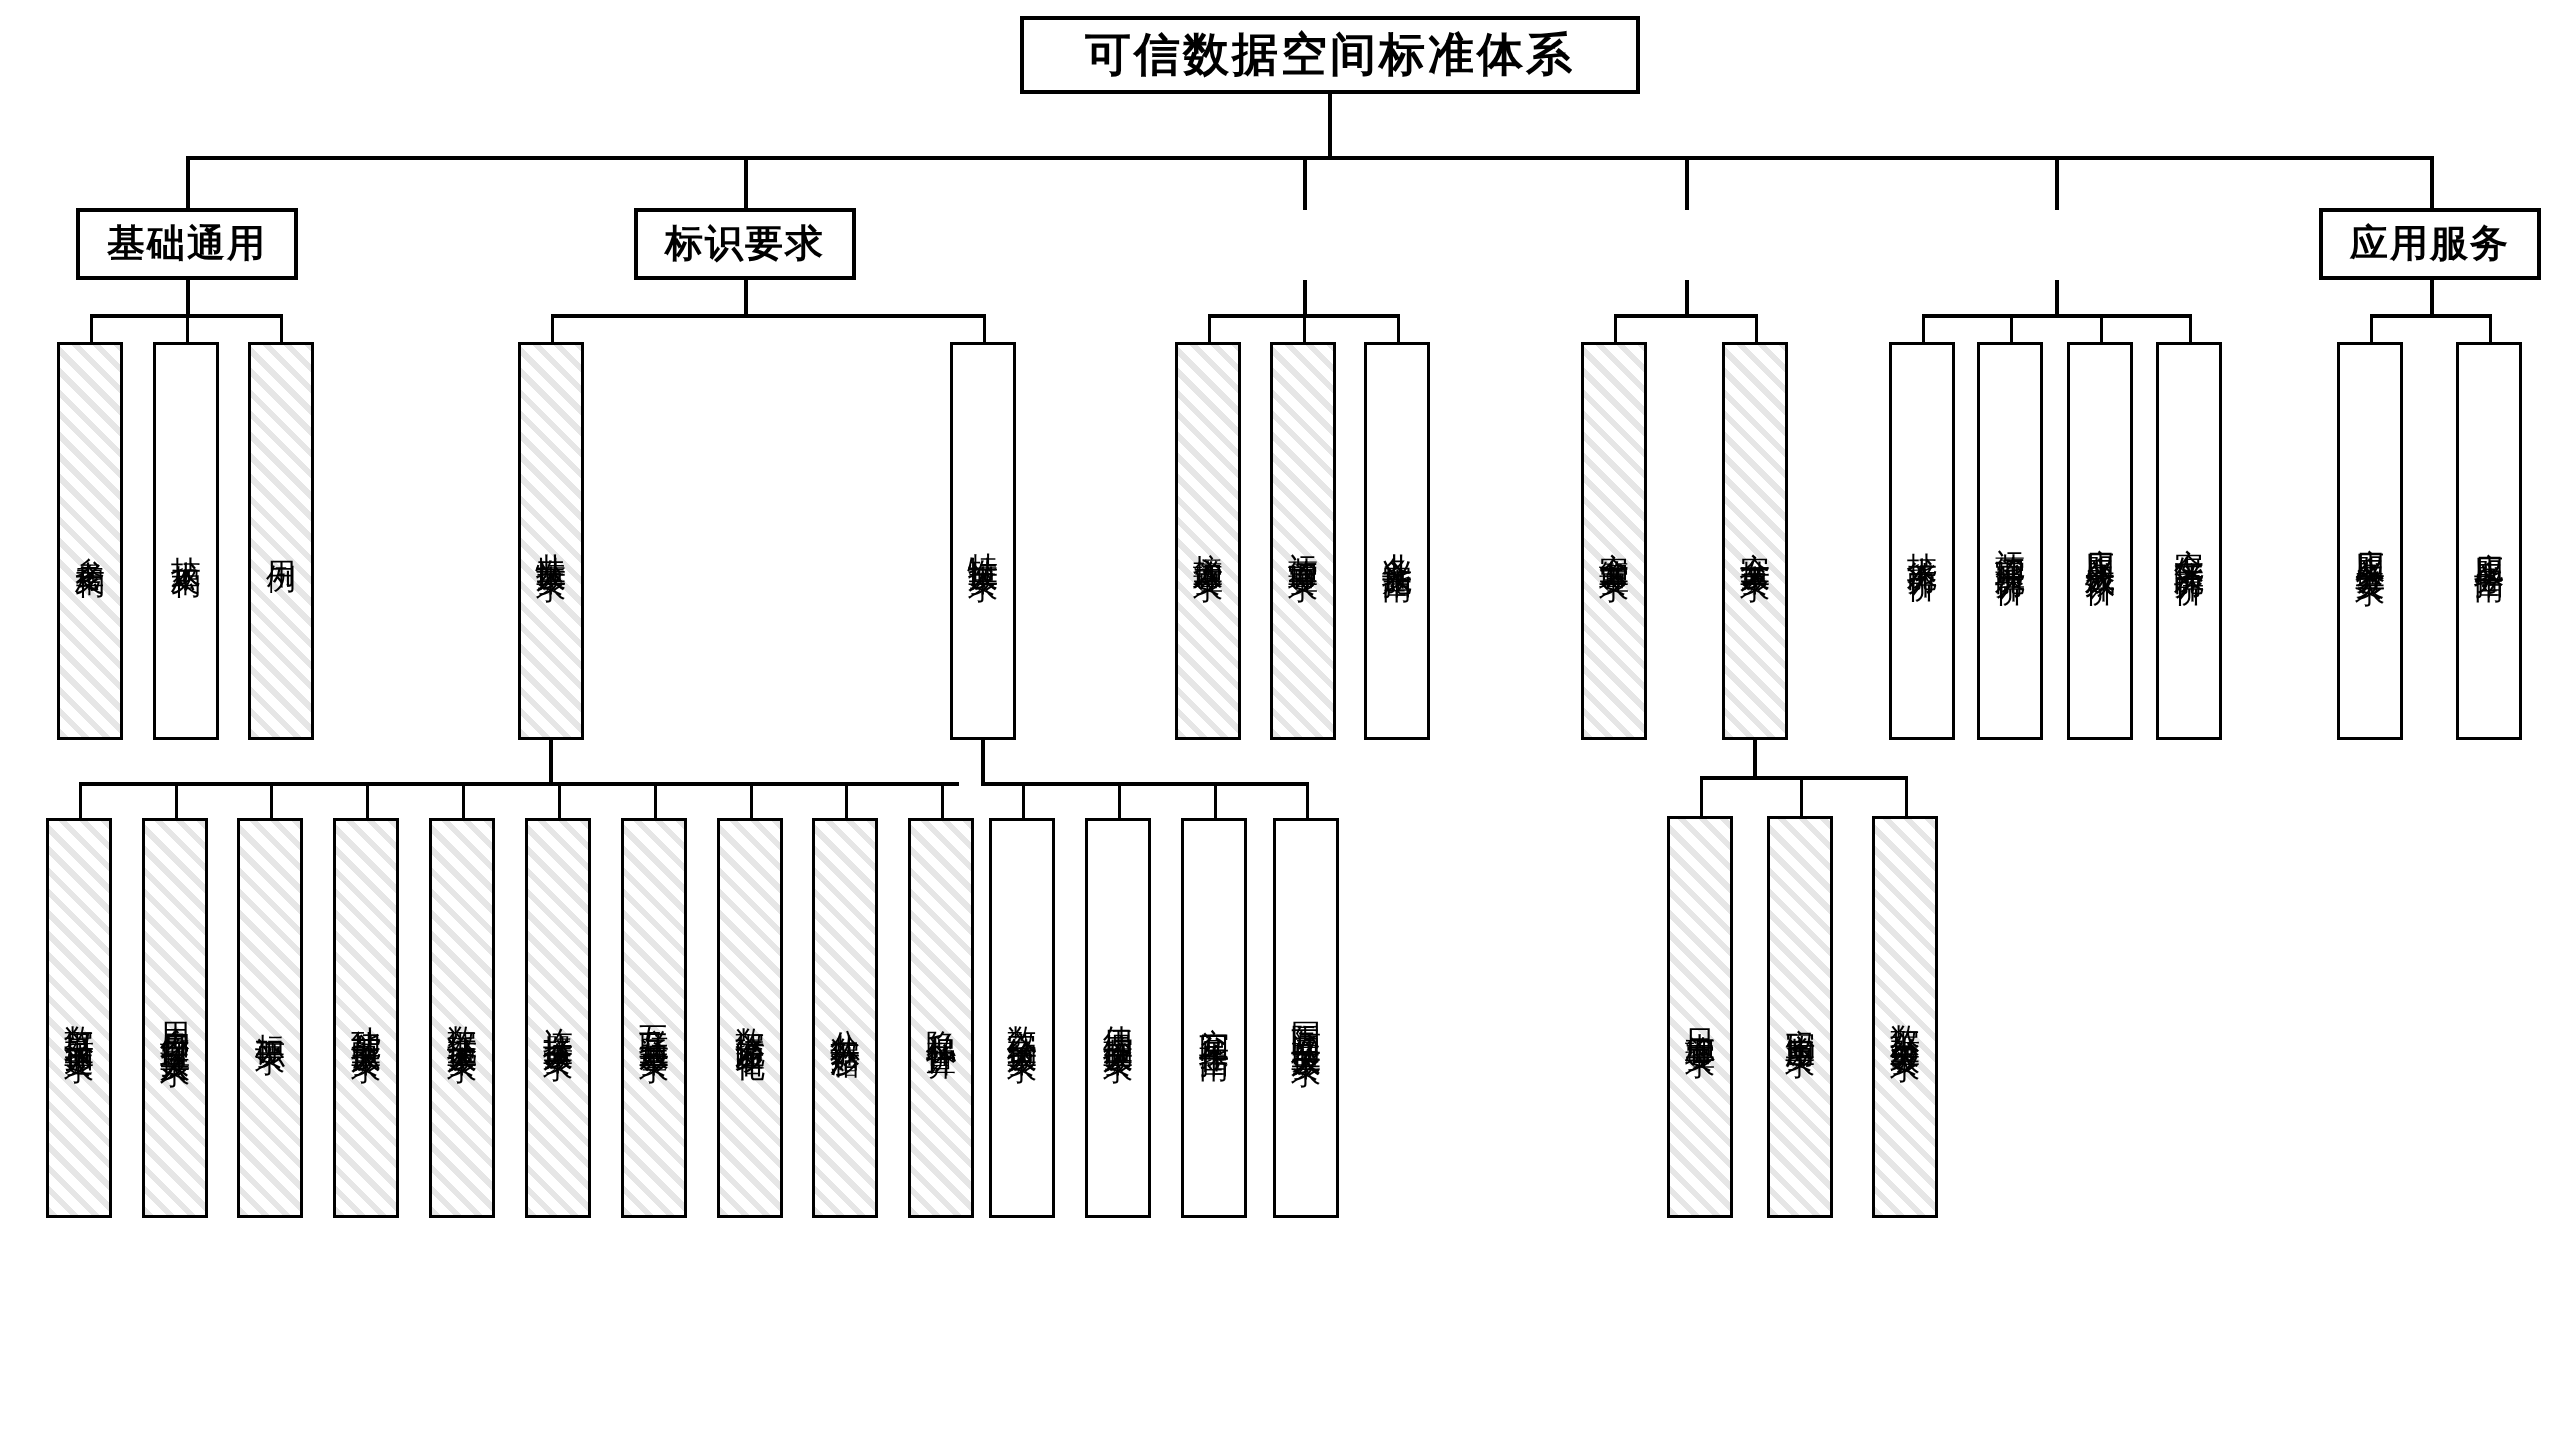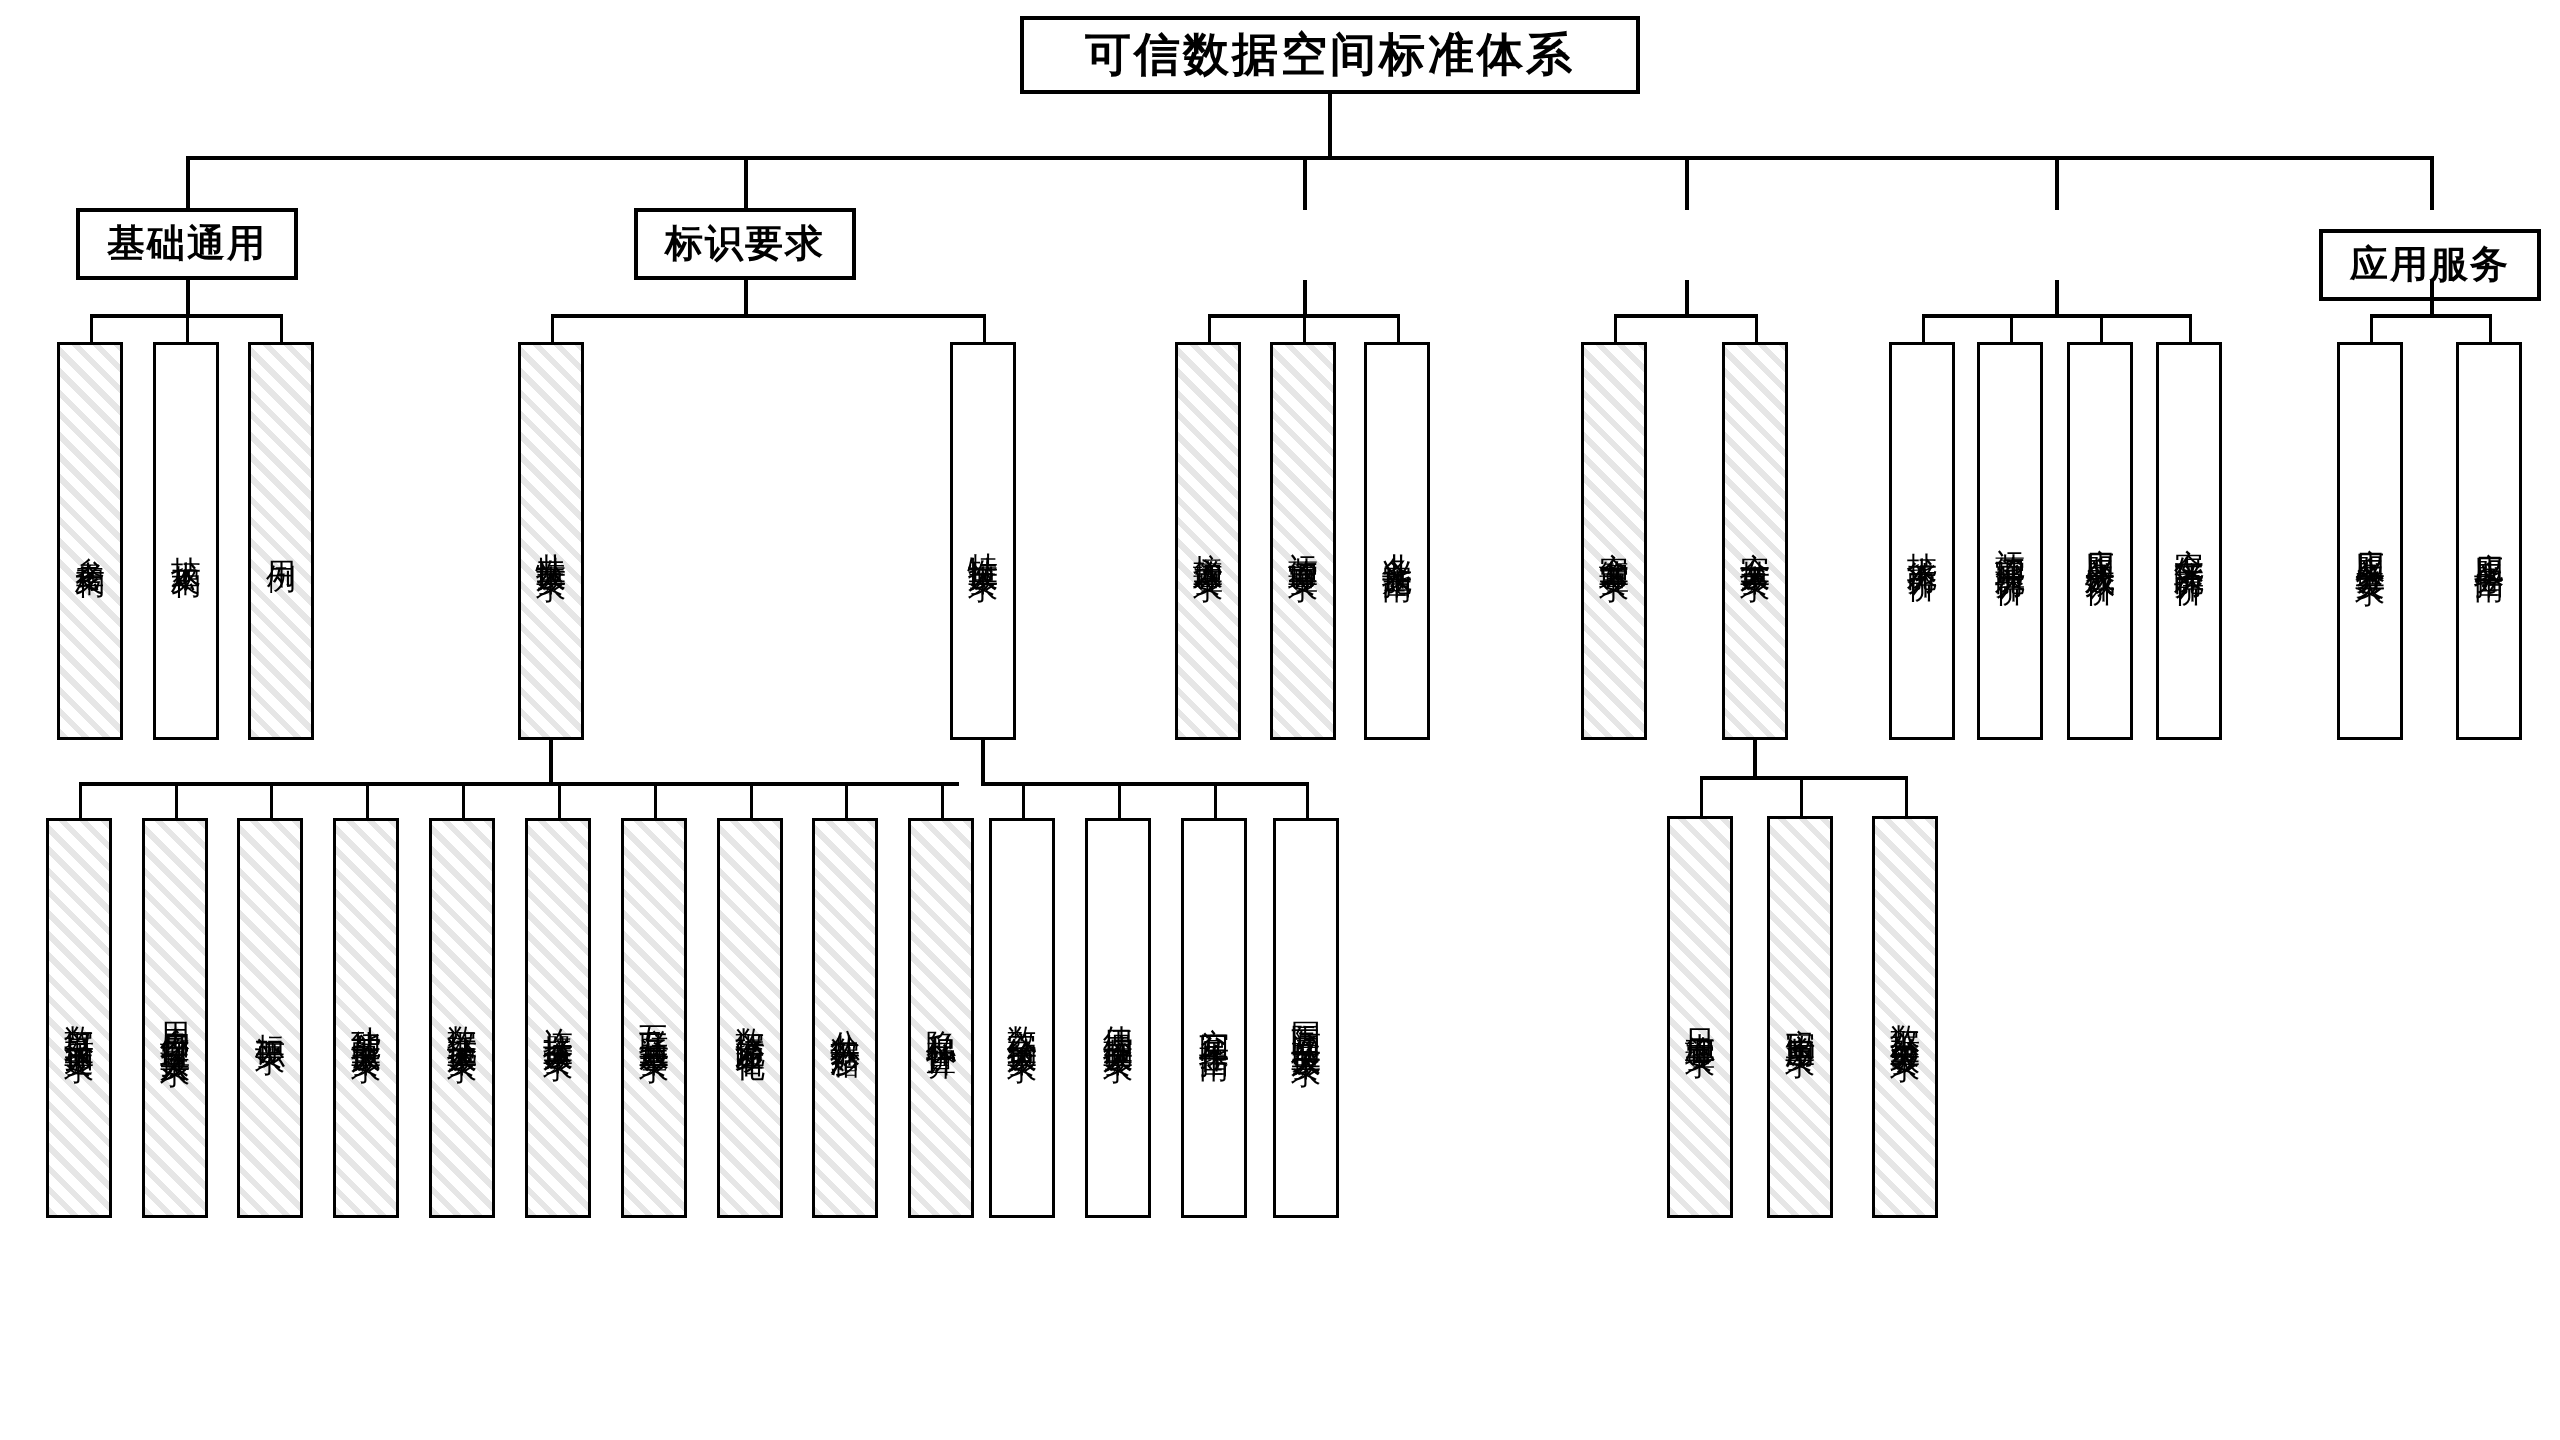--- a/index.html
+++ b/index.html
@@ -97,21 +97,21 @@
   <div class="vline" style="left:1685px;top:156px;height:54px;"></div>
   <div class="vline" style="left:2055px;top:156px;height:54px;"></div>
   <div class="vline" style="left:2430px;top:156px;height:54px;"></div>
 
   <div class="box lvl2" style="left:76px;top:208px;width:222px;height:72px;">
     <span class="lbl">基础通用</span>
   </div>
   <div class="box lvl2" style="left:634px;top:208px;width:222px;height:72px;">
     <span class="lbl">标识要求</span>
   </div>
-  <div class="box lvl2" style="left:2319px;top:208px;width:222px;height:72px;margin-top:21px;">
+  <div class="box lvl2" style="left:2319px;top:208px;width:222px;height:72px;">
     <span class="lbl">应用服务</span>
   </div>
 
   <div class="vline" style="left:186px;top:280px;height:36px;"></div>
   <div class="hline" style="left:90px;top:314px;width:192px;"></div>
   <div class="vline thin" style="left:90px;top:314px;height:28px;"></div>
   <div class="vline thin" style="left:186px;top:314px;height:28px;"></div>
   <div class="vline thin" style="left:280px;top:314px;height:28px;"></div>
 
   <div class="vline" style="left:744px;top:280px;height:36px;"></div>

